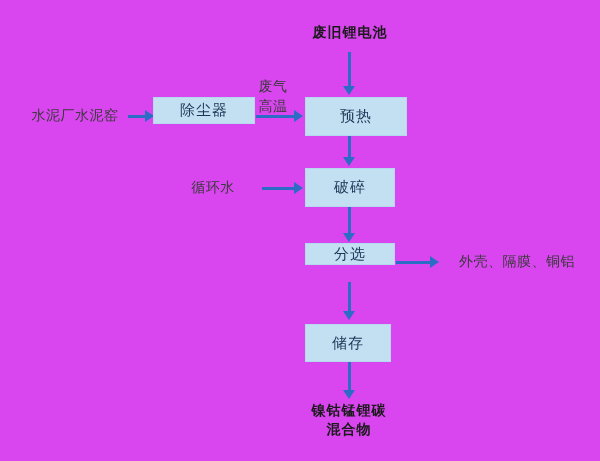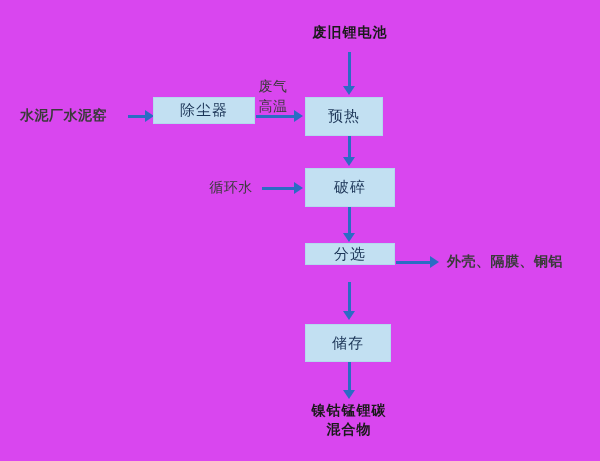--- a/index.html
+++ b/index.html
@@ -38,21 +38,21 @@
     letter-spacing: 0.5px;
     white-space: pre;
     line-height: 17px;
     text-align: center;
   }
   .label.bold {
     font-weight: bold;
     color: #1a1a1a;
     letter-spacing: 1px;
   }
-  .label.left { text-align: left; font-weight: bold; }
+  .label.left { text-align: center; }
 
   
   .arrow-v {
     position: absolute;
     width: 3px;
     background: #2b6cc4;
   }
   .arrow-h {
     position: absolute;
     height: 3px;
@@ -91,28 +91,28 @@
   <div class="node" style="left:153px; top:97px; width:102px; height:27px;">
     <span>除尘器</span>
   </div>
 
   <div class="label" style="left:250px; top:60px; width:46px;margin-top:38px;">高温</div>
   <div class="label" style="left:250px; top:78px; width:46px;">废气</div>
 
   <div class="arrow-h" style="left:256px; top:115px; width:40px;"></div>
   <div class="head-right" style="left:294px; top:110px;"></div>
 
-  <div class="node" style="left:305px; top:97px; width:78px; height:39px;">
+  <div class="node" style="left:305px; top:97px; width:102px; height:39px;">
     <span>预热</span>
   </div>
 
   <div class="arrow-v" style="left:348px; top:136px; height:23px;"></div>
   <div class="head-down" style="left:343px; top:157px;"></div>
 
-  <div class="label" style="left:184px; top:179px; width:58px;margin-left:18px;">循环水</div>
+  <div class="label" style="left:184px; top:179px; width:58px;">循环水</div>
 
   <div class="arrow-h" style="left:262px; top:187px; width:34px;"></div>
   <div class="head-right" style="left:294px; top:182px;"></div>
 
   <div class="node" style="left:305px; top:168px; width:90px; height:39px;">
     <span>破碎</span>
   </div>
 
   <div class="arrow-v" style="left:348px; top:207px; height:28px;"></div>
   <div class="head-down" style="left:343px; top:233px;"></div>

